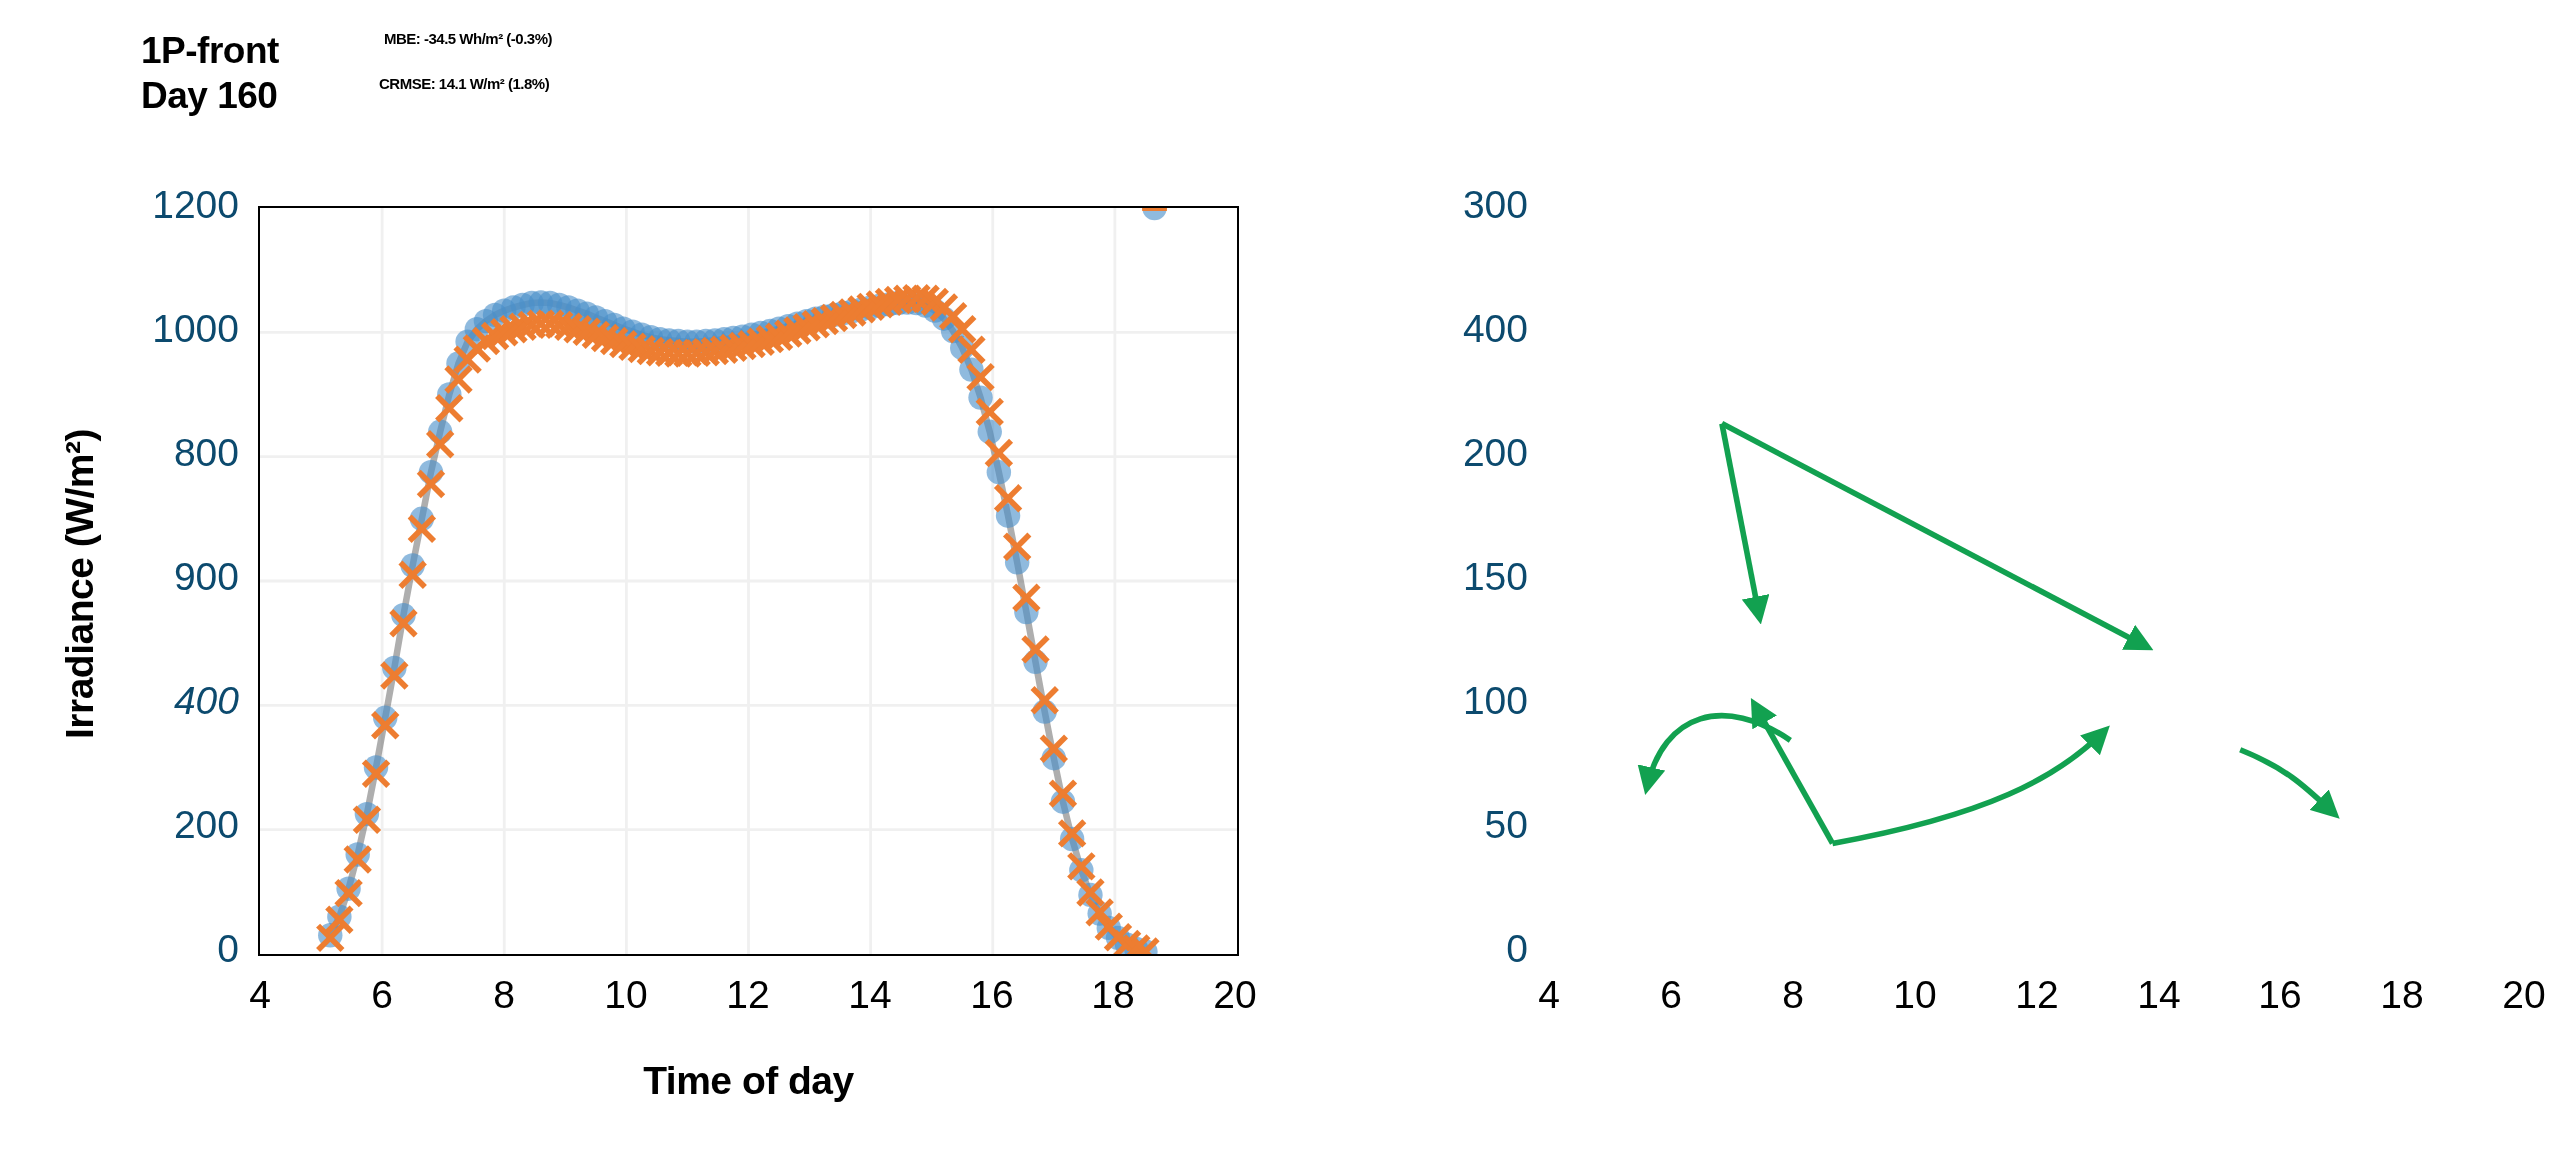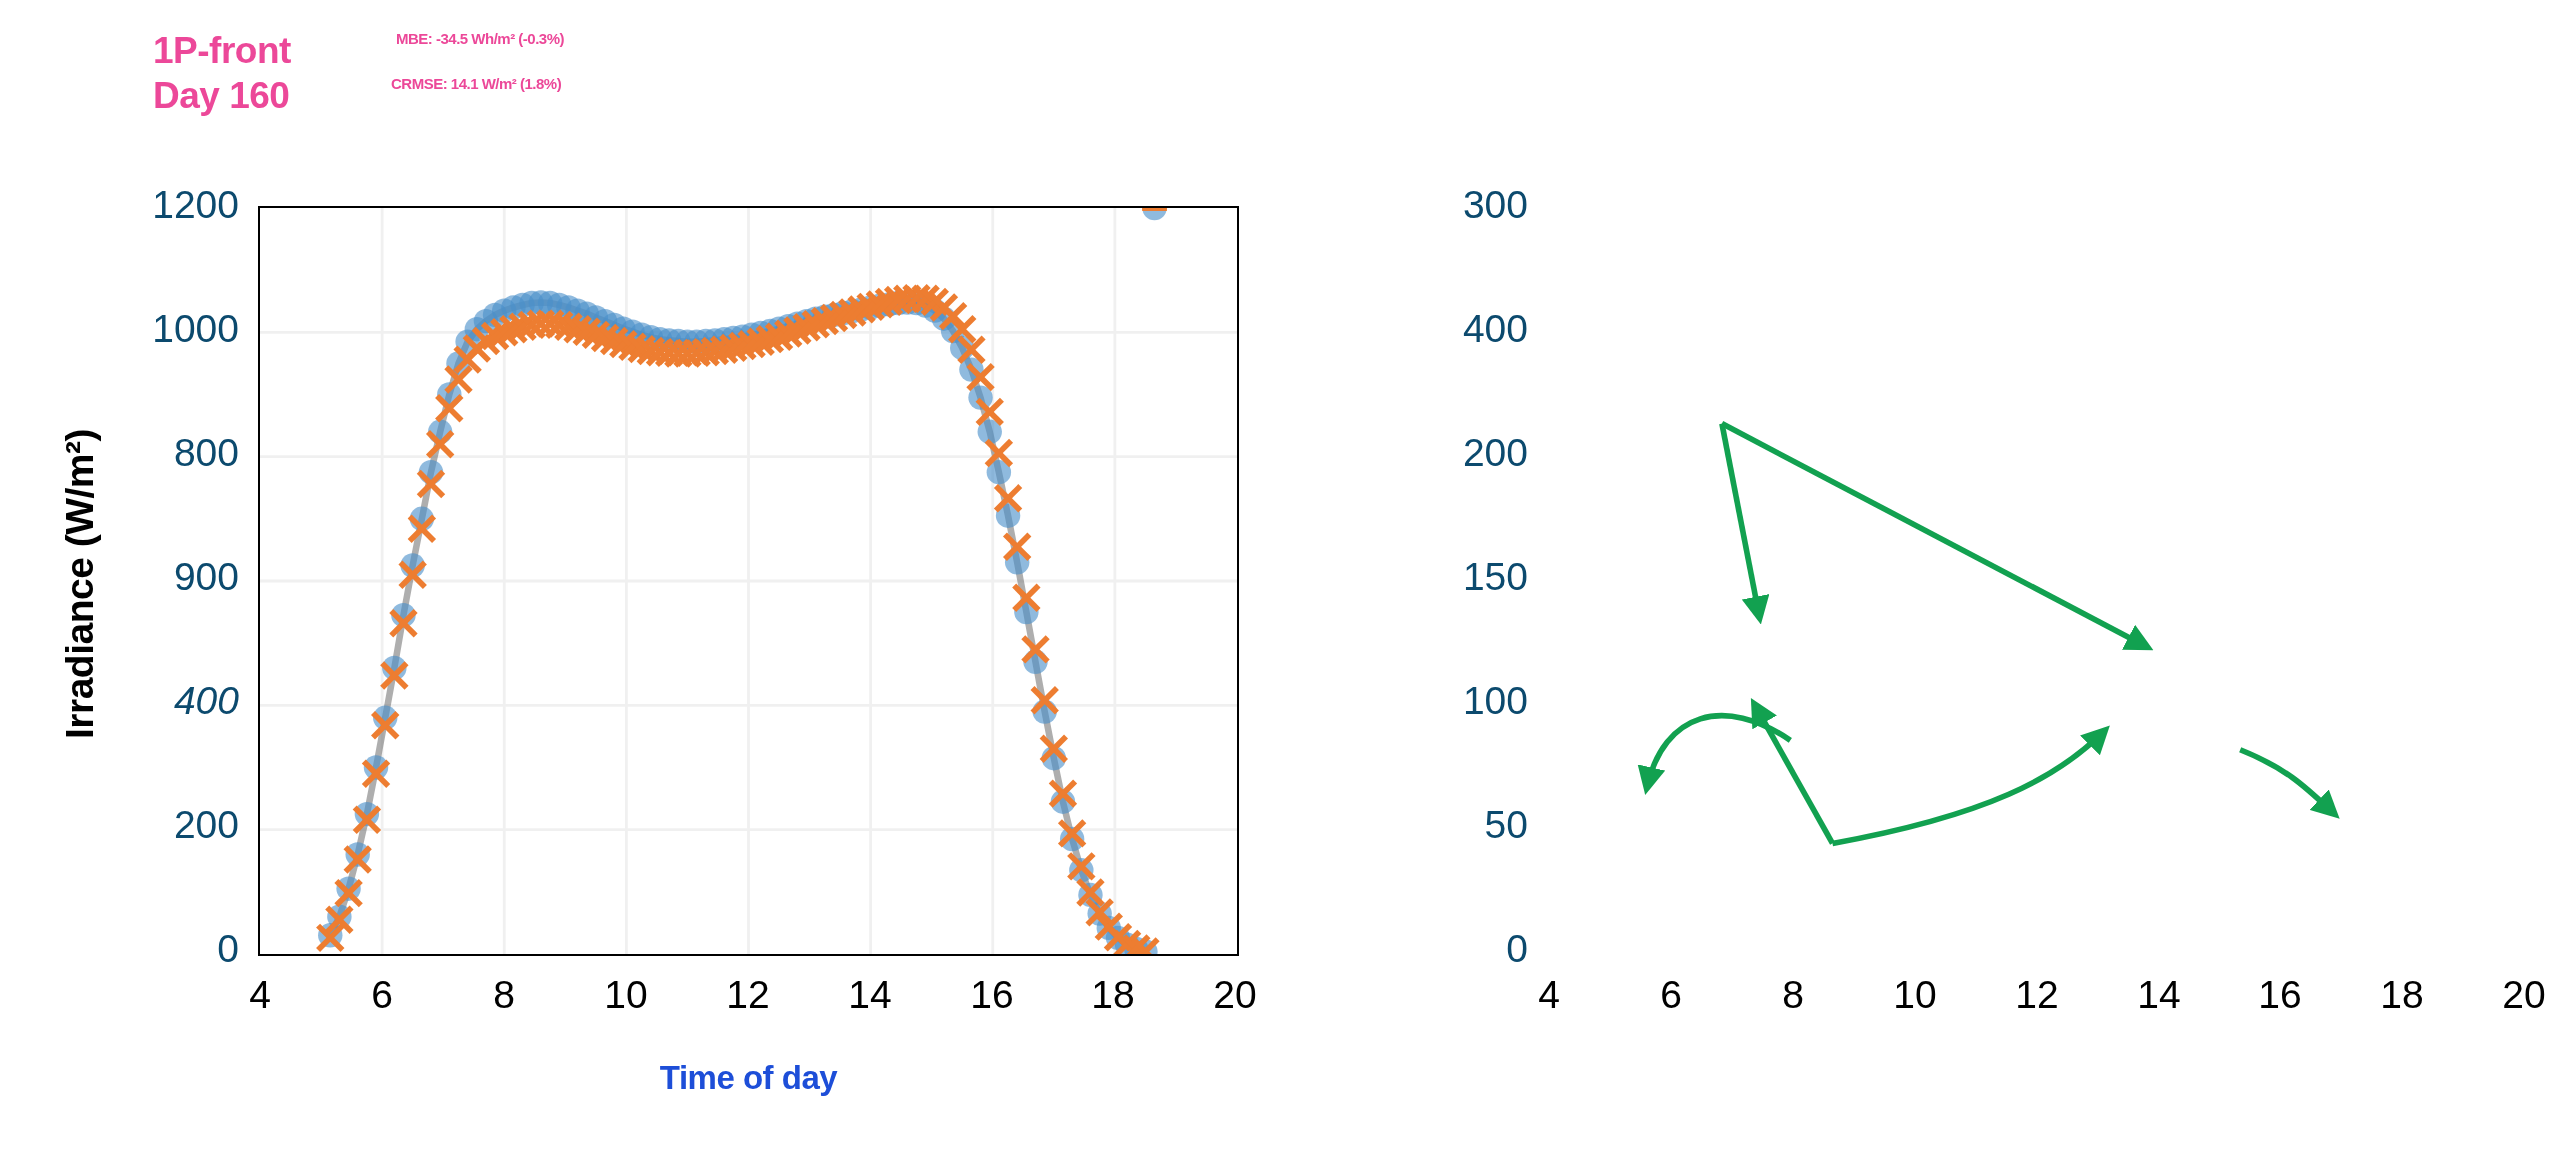--- a/index.html
+++ b/index.html
@@ -21,24 +21,23 @@
     top: 0;
     height: 1164px;
   }
   #panel-front { left: 0px;   width: 1288px; }
   #panel-rear  { left: 1288px; width: 1288px; }
 
   
   .hdr {
     position: absolute;
     font-weight: bold;
-    color: #ec4899;
+    color: #000000;
     white-space: nowrap;
     letter-spacing: -0.5px;
-    margin-left: 12px;
   }
   .hdr-left  { left: 141px; font-size: 37px; }
   #front-name  { top: 30px; }
   #front-day   { top: 75px; }
   #front-mbe   { left: 384px;  top: 30px; }
   #front-crmse { left: 379px;  top: 75px; }
   #front-mbe, #front-crmse { width: 844px; text-align: left; }
 
   
   .ytitle {
@@ -46,23 +45,23 @@
     font-size: 39px;
     font-weight: bold;
     color: #000;
     transform-origin: center center;
     transform: rotate(-90deg);
     white-space: nowrap;
     letter-spacing: -0.5px;
   }
   .xtitle {
     position: absolute;
-    font-size: 33px;
+    font-size: 39px;
     font-weight: bold;
-    color: #1d4ed8;
+    color: #000000;
     white-space: nowrap;
     text-align: center;
     letter-spacing: -0.5px;
   }
   #front-ytitle { left: -155px; top: 562px; width: 469px; text-align: center; }
   #front-xtitle { left: 258px;  top: 1059px; width: 981px; }
 
   
   .plot {
     position: absolute;

